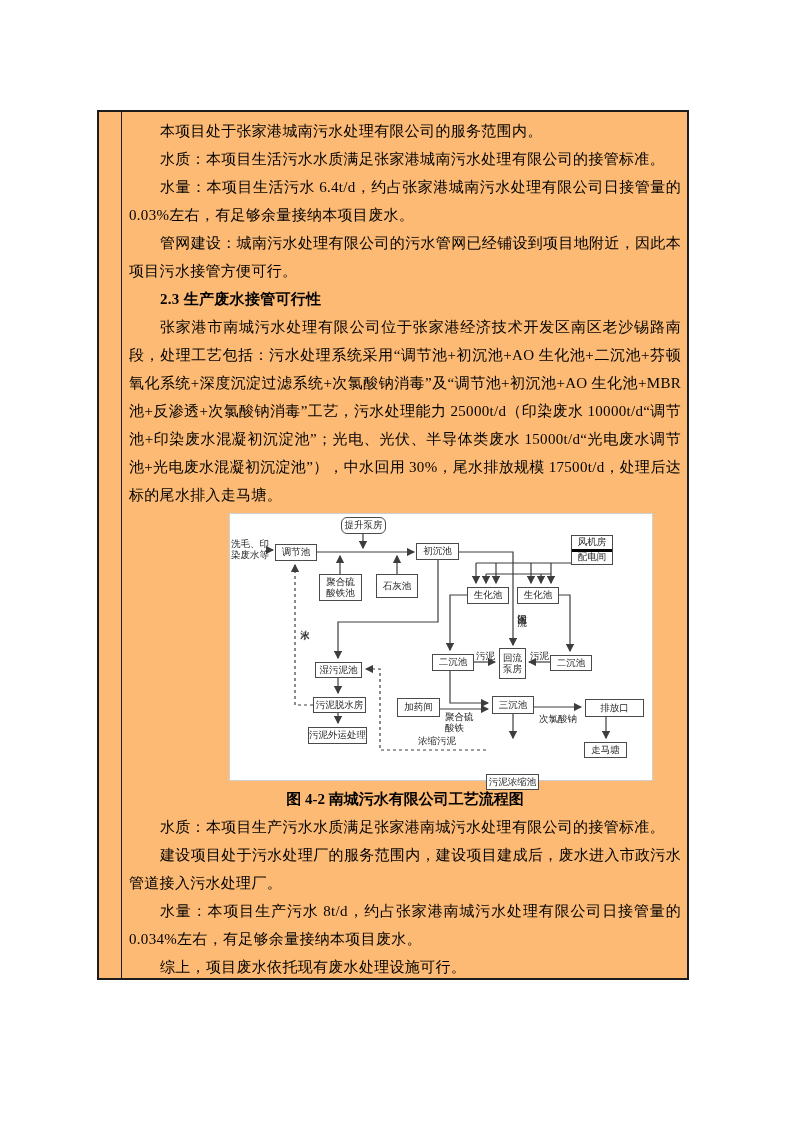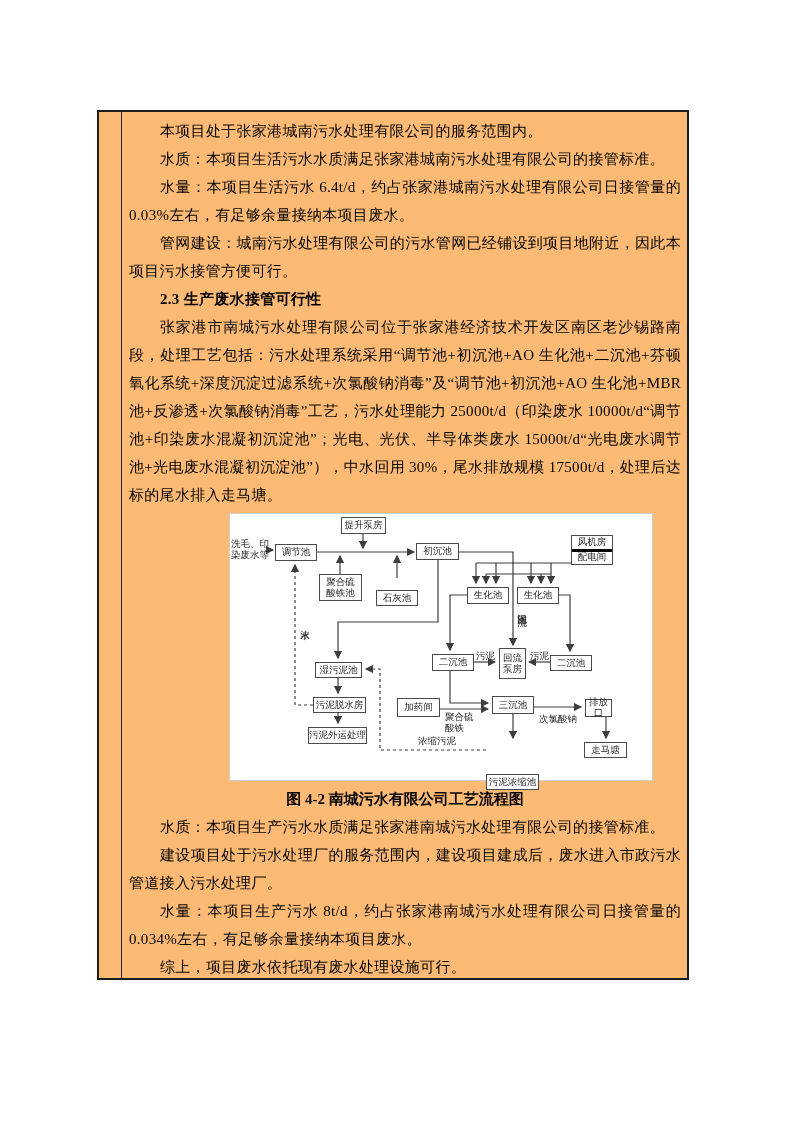--- a/index.html
+++ b/index.html
@@ -79,41 +79,41 @@
             <polyline points="108,164 108,179" marker-end="url(#ah)"></polyline>
             <polyline points="108,199 108,209" marker-end="url(#ah)"></polyline>
             <polyline points="83,191 65,191 65,51" stroke-dasharray="3,3" marker-end="url(#ah)"></polyline>
             <polyline points="256,236 150,236 150,155 136,155" stroke-dasharray="3,3" marker-end="url(#ah)"></polyline>
           </g>
         </svg>
 
         <div class="ntext" style="left:1px;top:25px;width:40px;">洗毛、印
 染废水等</div>
         <div class="node" style="left:45px;top:30px;width:42px;height:17px;">调节池</div>
-        <div class="node" style="left:111px;top:3px;width:45px;height:17px;">提升泵房</div>
+        <div class="node" style="left:111px;top:3px;width:45px;height:17px;border-radius:6px;">提升泵房</div>
         <div class="node" style="left:186px;top:29px;width:43px;height:17px;">初沉池</div>
         <div class="node combo" style="left:341px;top:21px;width:42px;height:30px;">
           <div>风机房</div>
           <div>配电间</div>
         </div>
         <div class="node" style="left:89px;top:60px;width:43px;height:27px;">聚合硫
 酸铁池</div>
-        <div class="node" style="left:146px;top:76px;width:42px;height:16px;">石灰池</div>
+        <div class="node" style="left:146px;top:60px;width:42px;height:24px;">石灰池</div>
         <div class="node" style="left:237px;top:73px;width:42px;height:17px;">生化池</div>
         <div class="node" style="left:287px;top:73px;width:42px;height:17px;">生化池</div>
         <div class="node" style="left:85px;top:148px;width:47px;height:16px;">湿污泥池</div>
         <div class="node" style="left:83px;top:183px;width:53px;height:16px;">污泥脱水房</div>
         <div class="node" style="left:78px;top:213px;width:59px;height:17px;">污泥外运处理</div>
         <div class="node" style="left:202px;top:140px;width:42px;height:17px;">二沉池</div>
         <div class="node" style="left:269px;top:134px;width:27px;height:31px;">回流
 泵房</div>
         <div class="node" style="left:320px;top:141px;width:42px;height:16px;">二沉池</div>
         <div class="node" style="left:167px;top:184px;width:43px;height:19px;">加药间</div>
         <div class="node" style="left:262px;top:182px;width:42px;height:18px;">三沉池</div>
-        <div class="node" style="left:355px;top:185px;width:27px;height:18px;">排放口</div>
+        <div class="node" style="left:355px;top:185px;width:59px;height:18px;">排放口</div>
         <div class="node" style="left:256px;top:228px;width:53px;height:16px;margin-top:32px;">污泥浓缩池</div>
         <div class="node" style="left:354px;top:228px;width:43px;height:16px;">走马塘</div>
 
         <div class="flabel vlabel" style="left:69px;top:108px;">浓水</div>
         <div class="flabel vlabel" style="left:286px;top:92px;">污泥回流</div>
         <div class="flabel" style="left:246px;top:137px;">污泥</div>
         <div class="flabel" style="left:300px;top:137px;">污泥</div>
         <div class="flabel" style="left:215px;top:198px;">聚合硫
 酸铁</div>
         <div class="flabel" style="left:309px;top:200px;">次氯酸钠</div>

